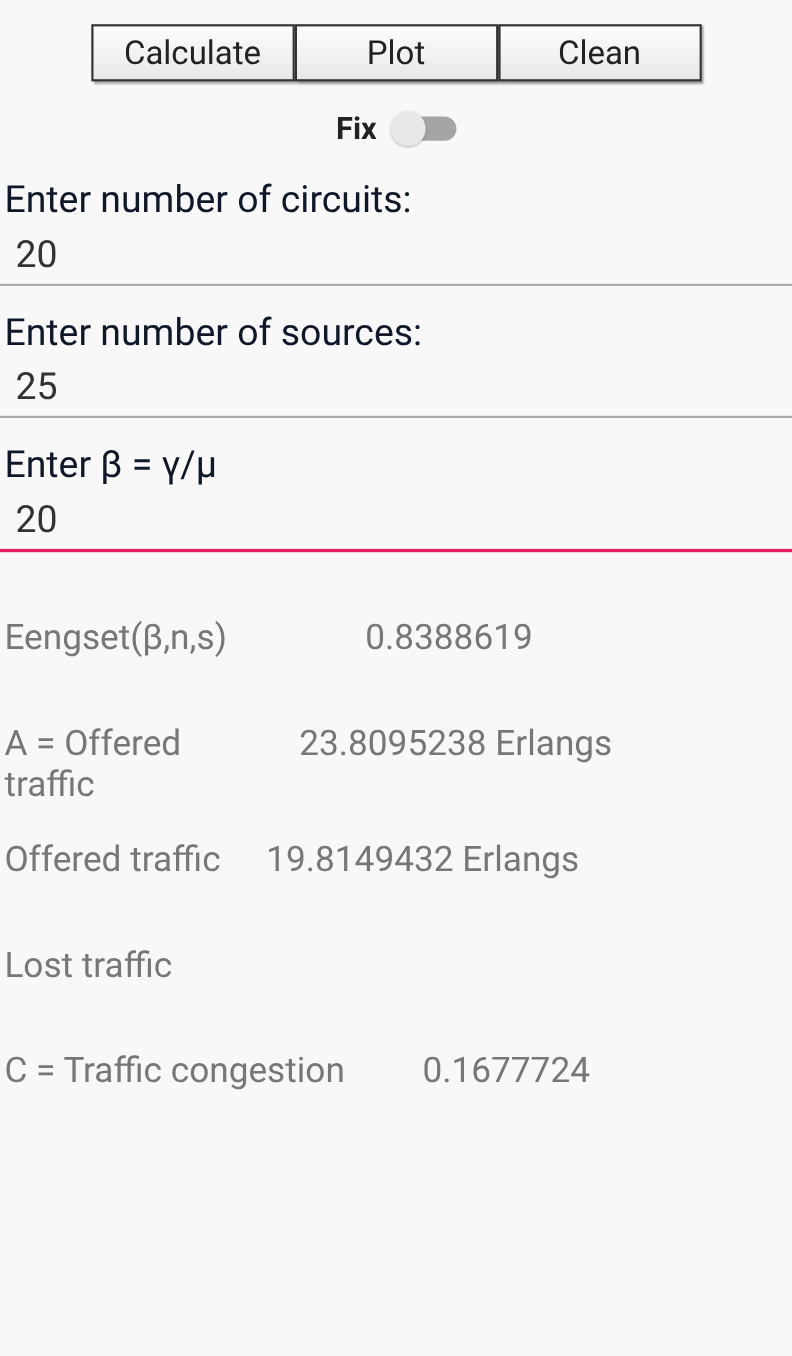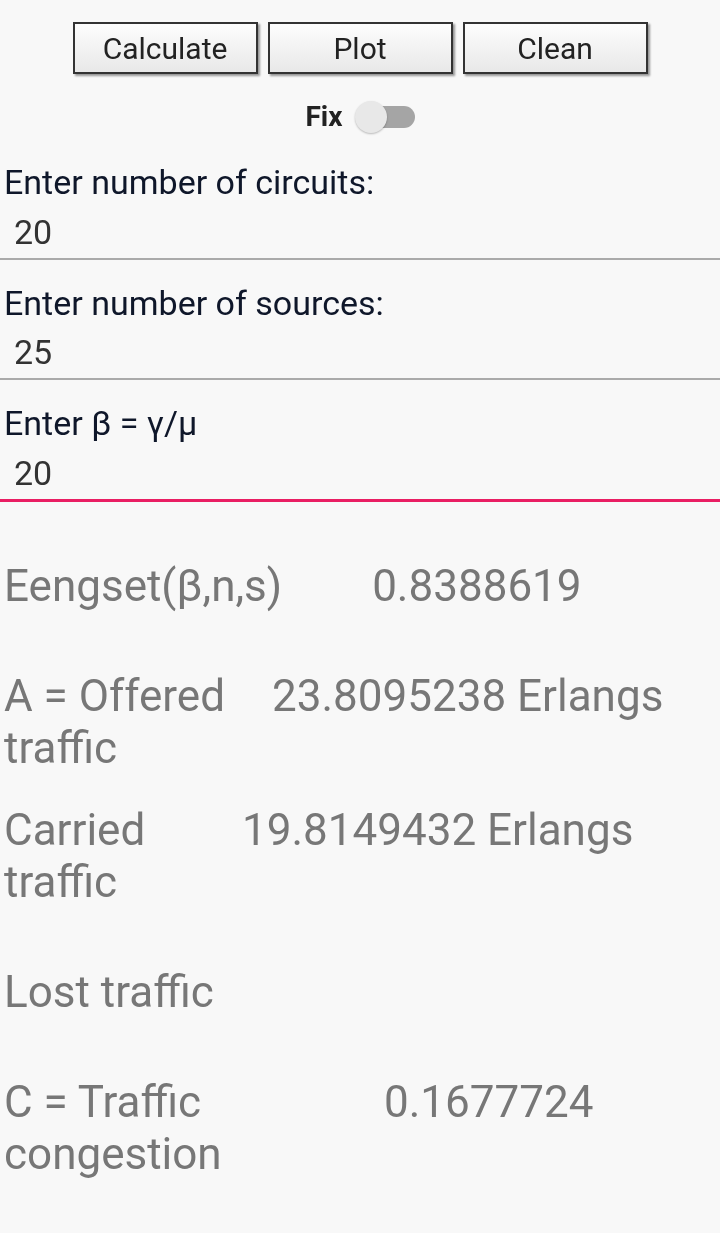--- a/index.html
+++ b/index.html
@@ -11,21 +11,20 @@
       width: 720px;
       height: 1233px;
       background: #f8f8f8;
       font-family: Roboto, Arial, sans-serif;
       color: #555;
       overflow: hidden;
     }
     .button-row {
       display: flex;
       justify-content: center;
-      gap: 10px;
       padding: 22px 0 8px 0;
     }
     .btn {
       width: 185px;
       height: 52px;
       background: linear-gradient(to bottom, #fdfdfd 0%, #e8e8e8 100%);
       border: 2px solid #333;
       box-shadow: 2px 2px 2px rgba(0,0,0,0.4);
       font-size: 30px;
       font-weight: 400;
@@ -98,21 +97,21 @@
       border-bottom: 3px solid #e91e63;
     }
     .results {
       padding-top: 44px;
     }
     .result-row {
       display: flex;
       align-items: flex-start;
       padding: 0 4px;
       margin-bottom: 58px;
-      font-size: 44px;
+      font-size: 32px;
       color: #777;
     }
     .result-row.tight {
       margin-bottom: 30px;
       gap: 30px;
     }
     .result-label {
       flex: 0 0 238px;
     }
     .result-label.wide {
@@ -161,21 +160,21 @@
     <div class="result-value" style="padding-left:90px;">0.8388619</div>
   </div>
 
 
   <div class="result-row tight">
     <div class="result-label">A = Offered traffic</div>
     <div class="result-value">23.8095238 Erlangs</div>
   </div>
 
   <div class="result-row">
-    <div class="result-label">Carried traffic</div>
+    <div class="result-label">Offered traffic</div>
     <div class="result-value">19.8149432 Erlangs</div>
   </div>
 
   <div class="result-row">
     <div class="result-label">Lost traffic</div>
   </div>
 
   <div class="result-row">
     <div class="result-label wide">C = Traffic congestion</div>
     <div class="result-value">0.1677724</div>

